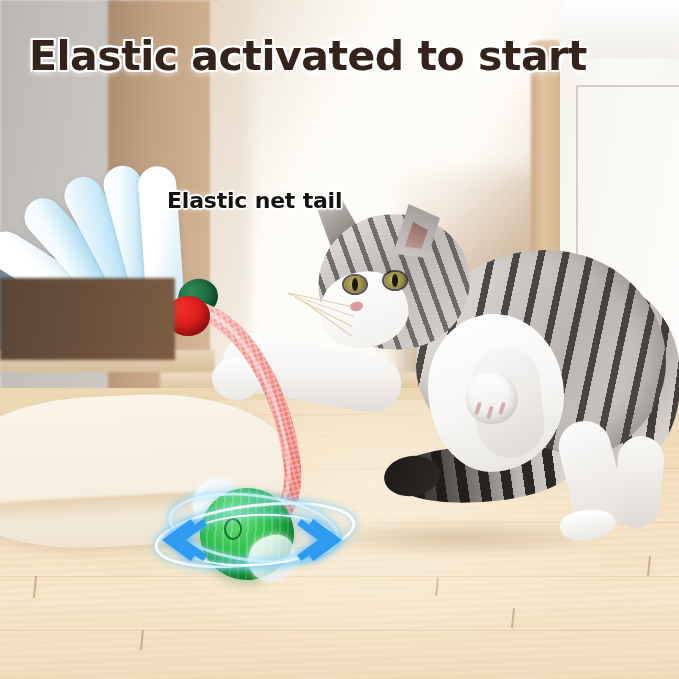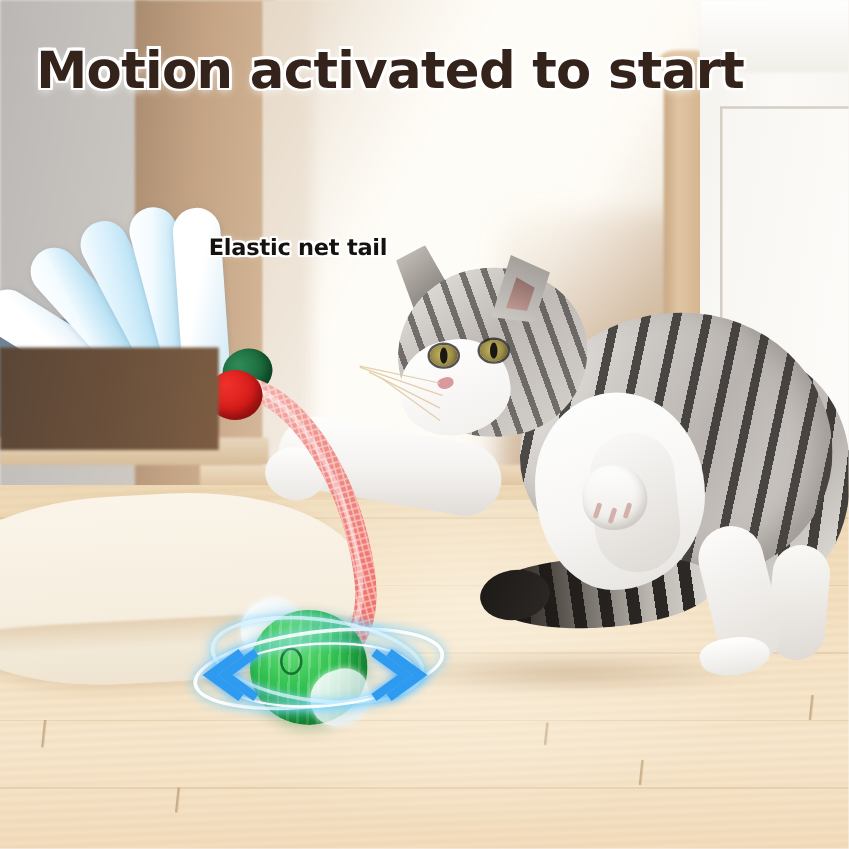--- a/index.html
+++ b/index.html
@@ -385,21 +385,21 @@
     font-family:"DejaVu Sans",sans-serif;
     letter-spacing:-.3px;
     color:#1d1612;
     text-shadow:
       1.6px 0 0 #fff,-1.6px 0 0 #fff,0 1.6px 0 #fff,0 -1.6px 0 #fff,
       1.3px 1.3px 0 #fff,-1.3px 1.3px 0 #fff,1.3px -1.3px 0 #fff,-1.3px -1.3px 0 #fff;
     white-space:nowrap;
   }
   #tail-label{
     position:absolute;left:167px;top:188px;
-    font-size:18px;font-weight:bold;
+    font-size:22px;font-weight:bold;
     font-family:"DejaVu Sans",sans-serif;
     letter-spacing:-.2px;
     color:#16120f;
     text-shadow:
       1.8px 0 0 #fff,-1.8px 0 0 #fff,0 1.8px 0 #fff,0 -1.8px 0 #fff,
       1.4px 1.4px 0 #fff,-1.4px 1.4px 0 #fff,1.4px -1.4px 0 #fff,-1.4px -1.4px 0 #fff,
       0 0 6px rgba(255,255,255,.9);
     white-space:nowrap;
   }
 </style>
@@ -521,18 +521,18 @@
     <svg width="200" height="110" style="position:absolute;left:0;top:0;">
       <g fill="none" stroke="#2e9bf0" stroke-width="7" stroke-linecap="square" filter="drop-shadow(0 0 4px rgba(60,170,255,.9))">
         <polyline points="38,46 16,62 38,78"></polyline>
         <polyline points="50,46 28,62 50,78"></polyline>
         <polyline points="150,46 172,62 150,78"></polyline>
         <polyline points="162,46 184,62 162,78"></polyline>
       </g>
     </svg>
   </div>
 
-  <div id="headline">Motion activated to start</div>
+  <div id="headline">Elastic activated to start</div>
 
 
   <div id="tail-label">Elastic net tail</div>
 
 </div>
 
 </body></html>

